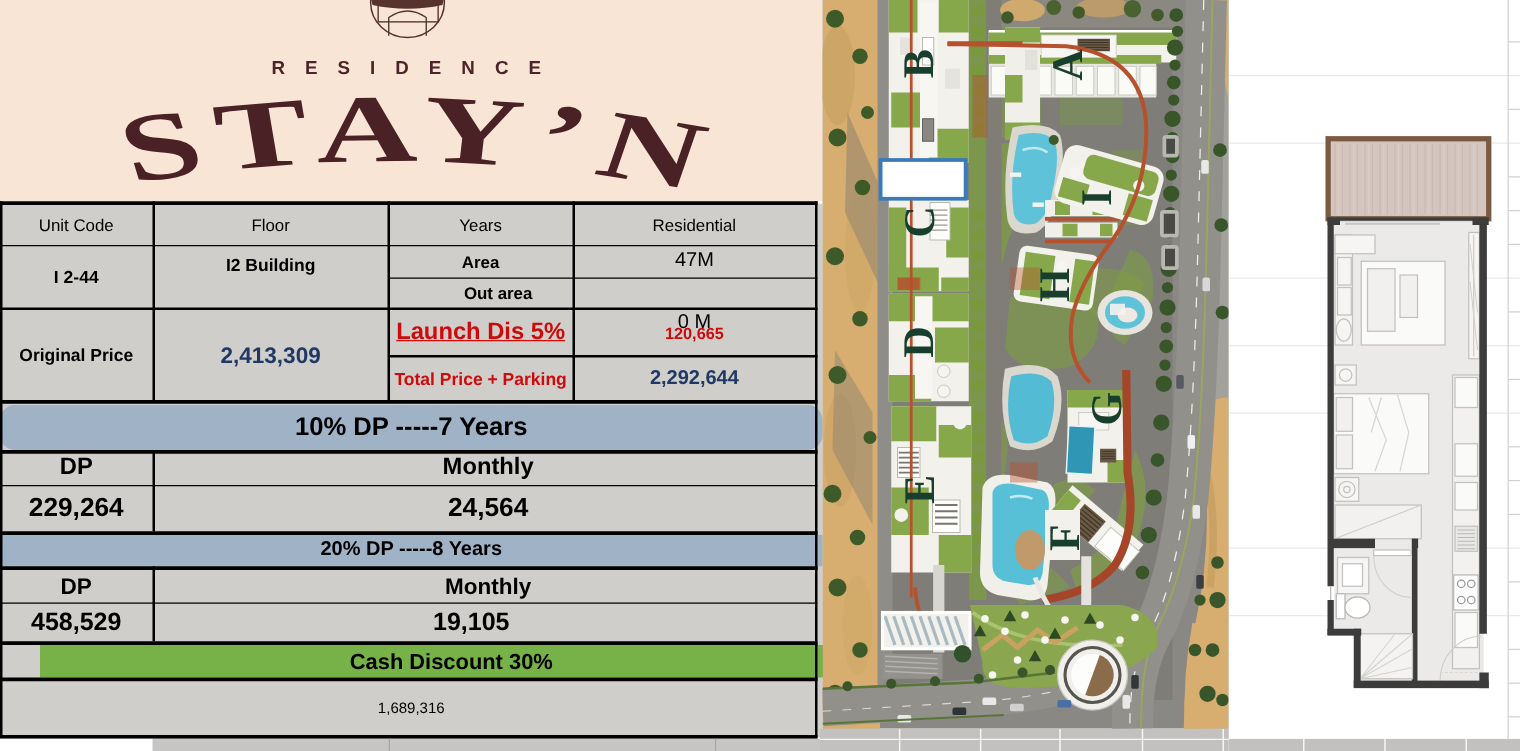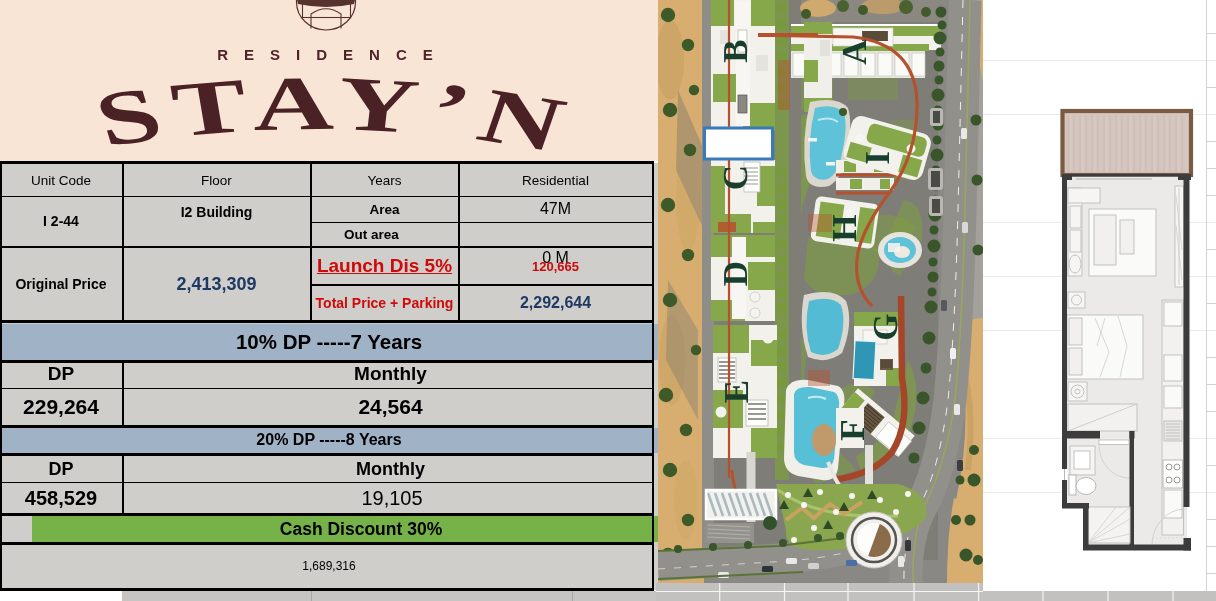--- a/index.html
+++ b/index.html
@@ -30,21 +30,21 @@
     </defs>
   <g transform="scale(1.45,1)">
     <text font-family="Liberation Serif, serif" font-size="77" font-weight="bold" fill="#4a2125" letter-spacing="7.5">
       <textPath href="#arcp">STAYʼN</textPath>
     </text>
   </g>
 </svg>
 
 <div class="abs" style="left:0;top:163px;width:658px;height:427px;background:#cfcecb;"></div>
 
-<div class="cell" style="left:0;top:323.5px;width:658px;height:36.5px;background:#a0b2c6;font-size:20.5px;font-weight:bold;color:#000;">10% DP -----7 Years</div>
+<div class="cell" style="left:0;top:323.5px;width:658px;height:36.5px;background:#a0b2c6;font-size:20.5px;font-weight:bold;color:#000;border-radius:12px;">10% DP -----7 Years</div>
 
 <div class="cell" style="left:0;top:427.5px;width:658px;height:25.5px;background:#a0b2c6;font-size:16px;font-weight:bold;">20% DP -----8 Years</div>
 
 <div class="cell" style="left:0;top:516.2px;width:658px;height:26px;background:#76b247;font-size:17.5px;font-weight:bold;margin-left:32px;">Cash Discount 30%</div>
 
 <div class="cell" style="left:0;top:164px;width:122px;height:32px;font-size:13.5px;">Unit Code</div>
 
 <div class="cell" style="left:123px;top:164px;width:187px;height:32px;font-size:13.5px;">Floor</div>
 
 <div class="cell" style="left:311px;top:164px;width:147px;height:32px;font-size:13.5px;">Years</div>
@@ -52,21 +52,21 @@
 <div class="cell" style="left:458px;top:164px;width:195px;height:32px;font-size:13.5px;">Residential</div>
 
 <div class="cell" style="left:0;top:196px;width:122px;height:50px;font-size:14px;font-weight:bold;">I 2-44</div>
 
 <div class="cell" style="left:123px;top:196px;width:187px;height:32px;font-size:14px;font-weight:bold;border-radius:21px;">I2 Building</div>
 
 <div class="cell" style="left:311px;top:196px;width:147px;height:26px;font-size:13.5px;font-weight:bold;">Area</div>
 
 <div class="cell" style="left:458px;top:196px;width:195px;height:26px;font-size:16px;">47M</div>
 
-<div class="cell" style="left:298px;top:222px;width:147px;height:24px;font-size:13.5px;font-weight:bold;">Out area</div>
+<div class="cell" style="left:325px;top:222px;width:147px;height:24px;font-size:13.5px;font-weight:bold;">Out area</div>
 
 <div class="cell" style="left:458px;top:222px;width:195px;height:24px;font-size:16px;margin-top:24px;">0 M</div>
 
 <div class="cell" style="left:0;top:248px;width:122px;height:72px;font-size:14px;font-weight:bold;">Original Price</div>
 
 <div class="cell" style="left:123px;top:248px;width:187px;height:72px;font-size:18px;font-weight:bold;color:#1f3864;">2,413,309</div>
 
 <div class="cell" style="left:311px;top:248px;width:147px;height:36px;font-size:19px;font-weight:bold;color:#cf0a0a;text-decoration:underline;">Launch Dis 5%</div>
 
 <div class="cell" style="left:458px;top:248px;width:195px;height:36px;font-size:13px;font-weight:bold;color:#cf0a0a;">120,665</div>
@@ -82,21 +82,21 @@
 <div class="cell" style="left:0;top:388.6px;width:122px;height:36px;font-size:21px;font-weight:bold;">229,264</div>
 
 <div class="cell" style="left:123px;top:388.6px;width:535px;height:36px;font-size:21px;font-weight:bold;">24,564</div>
 
 <div class="cell" style="left:0;top:456px;width:122px;height:26px;font-size:18px;font-weight:bold;">DP</div>
 
 <div class="cell" style="left:123px;top:456px;width:535px;height:26px;font-size:18px;font-weight:bold;">Monthly</div>
 
 <div class="cell" style="left:0;top:483.2px;width:122px;height:30px;font-size:20px;font-weight:bold;">458,529</div>
 
-<div class="cell" style="left:130px;top:483.2px;width:524px;height:30px;font-size:20px;font-weight:normal;">19,105</div>
+<div class="cell" style="left:115px;top:483.2px;width:524px;height:30px;font-size:20px;font-weight:bold;">19,105</div>
 
 <div class="cell" style="left:0;top:545.3px;width:658px;height:42px;font-size:12px;">1,689,316</div>
 
 <div class="hl" style="left:0;top:161px;width:654px;height:2.5px;"></div>
 <div class="hl" style="left:0;top:195.5px;width:654px;height:1.2px;"></div>
 <div class="hl" style="left:311px;top:221.5px;width:343px;height:1px;"></div>
 <div class="hl" style="left:0;top:245.5px;width:654px;height:2.5px;"></div>
 <div class="hl" style="left:311px;top:283.5px;width:343px;height:2.5px;"></div>
 <div class="hl" style="left:0;top:319.5px;width:654px;height:3.5px;"></div>
 <div class="hl" style="left:0;top:360px;width:654px;height:3px;"></div>

